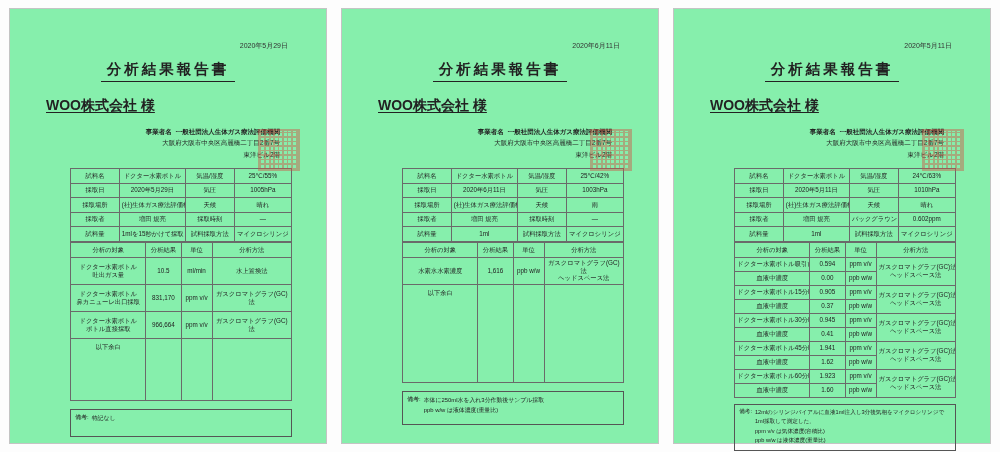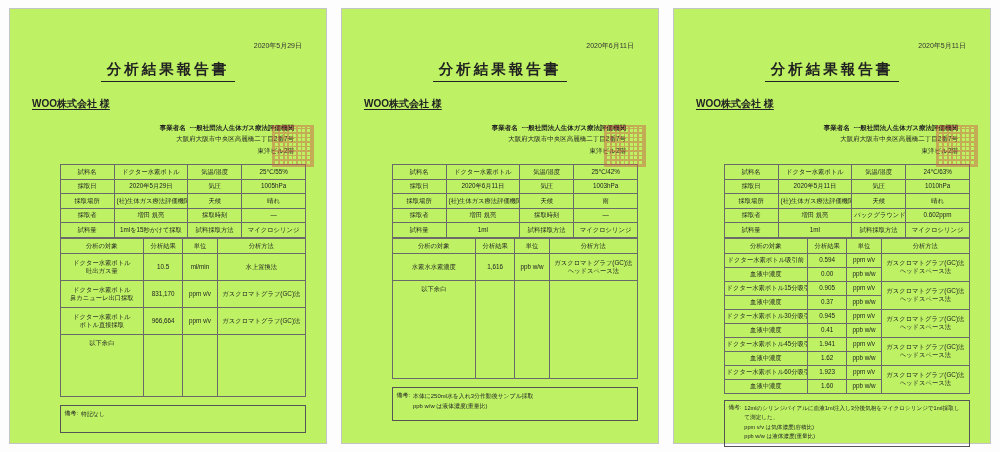--- a/index.html
+++ b/index.html
@@ -5,31 +5,31 @@
   html,body { margin:0; padding:0; }
   body {
     width:1000px; height:452px; overflow:hidden;
     background:#fdfdfd;
     font-family:"Liberation Sans","DejaVu Sans",sans-serif;
     color:#222;
   }
   .wrap { display:flex; gap:14px; padding:8px 9px; box-sizing:border-box; }
   .page {
     width:318px; height:436px; box-sizing:border-box;
-    background:#bef264; border:1px solid #c4c4c4;
-    padding:8px 18px; position:relative;
+    background:#86efac; border:1px solid #c4c4c4;
+    padding:8px 32px; position:relative;
   }
   .date { text-align:right; font-size:7px; color:#333; margin-top:24px; margin-right:6px; }
   .title-wrap { text-align:center; margin-top:9px; }
   .title {
     display:inline-block; font-size:14.5px; font-weight:bold; letter-spacing:3px;
     border-bottom:1.5px solid #222; padding:0 6px 2px;
   }
   .recipient {
-    margin-top:15px; margin-left:4px; font-size:10px; font-weight:bold;
+    margin-top:15px; margin-left:4px; font-size:14px; font-weight:bold;
     text-decoration:underline; text-underline-offset:2px;
   }
   .issuer {
     position:relative; margin-top:11px; text-align:right;
     font-size:6.5px; line-height:1.75; padding-right:14px; min-height:42px;
   }
   .issuer .l1 { font-weight:bold; }
   .issuer .lbl { font-weight:bold; margin-right:4px; }
   .stamp {
     position:absolute; right:-6px; top:3px; width:38px; height:38px;

